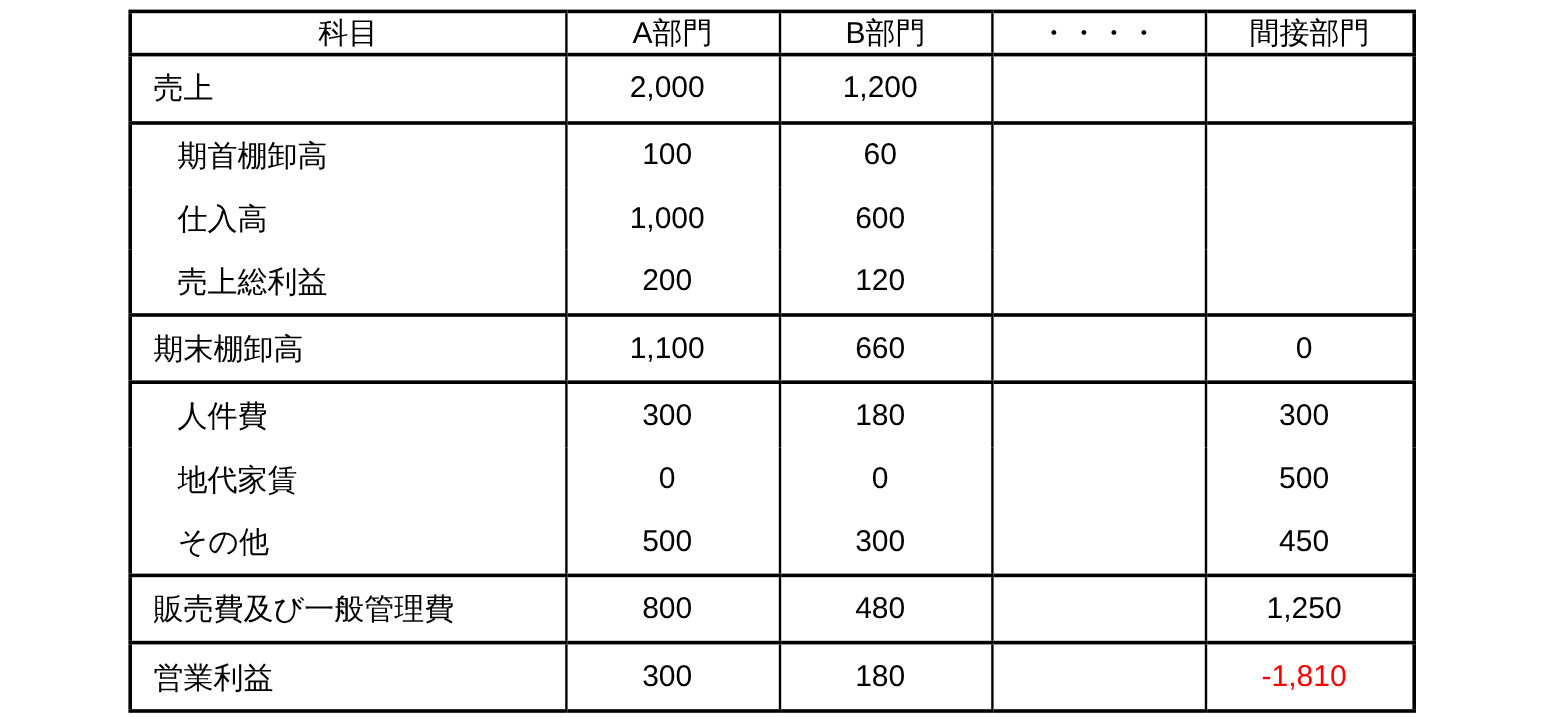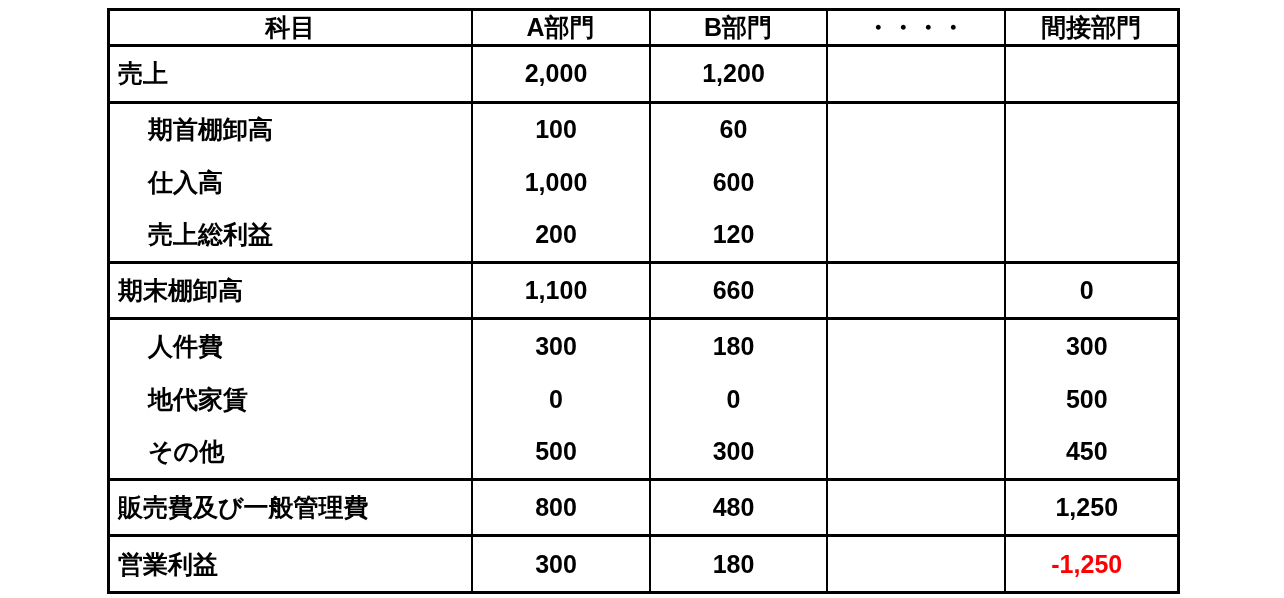--- a/index.html
+++ b/index.html
@@ -25,27 +25,27 @@
   col.c1 { width: 178px; }
   col.c2 { width: 177px; }
   col.c3 { width: 178px; }
   col.c4 { width: 174px; }
   th, td {
     border-left: 2px solid #000;
     border-right: 2px solid #000;
     border-top: 3px solid #000;
     border-bottom: 3px solid #000;
     padding: 0;
-    font-weight: bold;
+    font-weight: normal;
     white-space: nowrap;
     overflow: hidden;
     vertical-align: middle;
   }
   thead th { text-align: center; }
-  td.label { text-align: left; padding-left: 8px; }
+  td.label { text-align: left; padding-left: 18px; }
   td.label.ind { padding-left: 38px; }
   td.num { text-align: center; padding-right: 9px; }
   
   tr.hb td { border-bottom-style: hidden; }
   .neg { color: var(--neg-color, #ff0000); }
 </style>
 </head>
 <body style="background: rgb(255, 255, 255);">
 
 <div class="sheet">
@@ -128,17 +128,17 @@
         <td class="num">800</td>
         <td class="num">480</td>
         <td class="num"></td>
         <td class="num">1,250</td>
       </tr>
       <tr>
         <td class="label">営業利益</td>
         <td class="num">300</td>
         <td class="num">180</td>
         <td class="num"></td>
-        <td class="num neg">-1,250</td>
+        <td class="num neg">-1,810</td>
       </tr>
     </tbody>
   </table>
 </div>
 
 </body></html>

